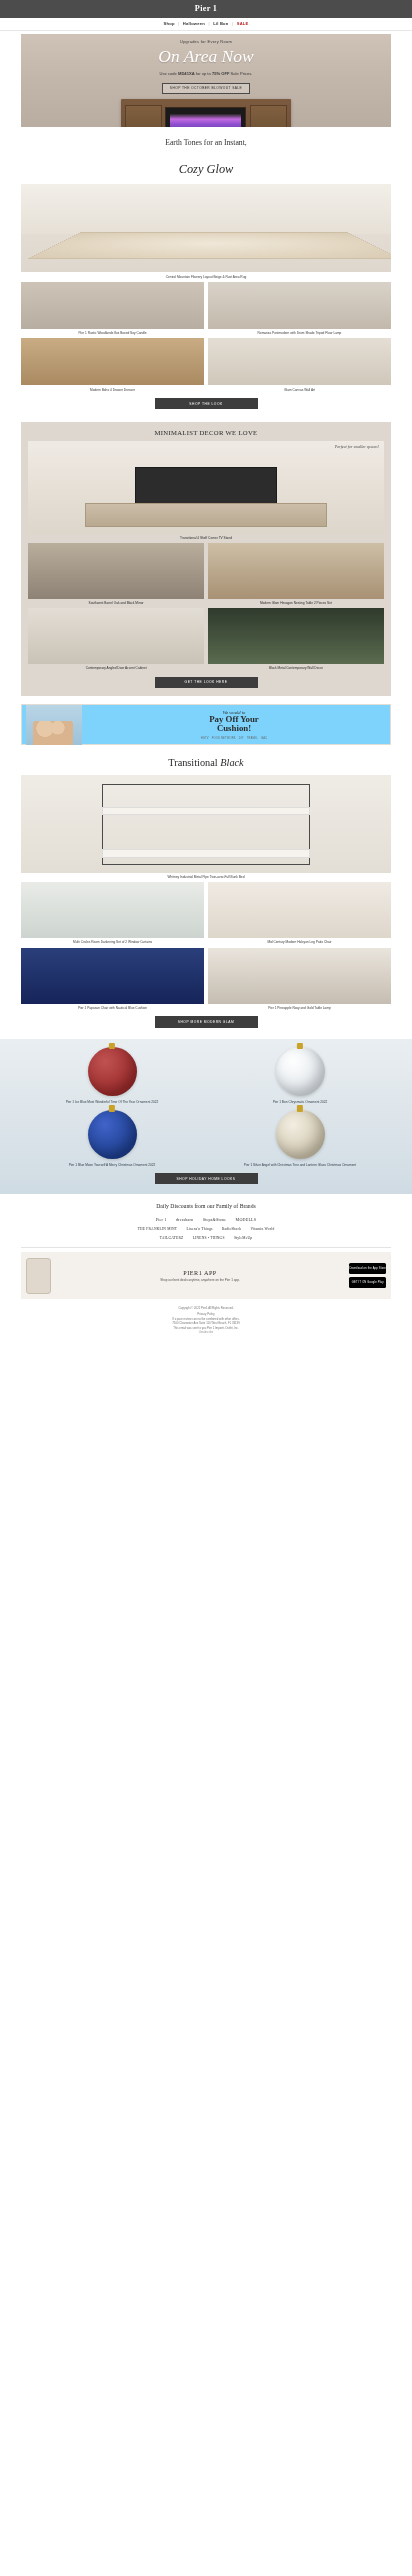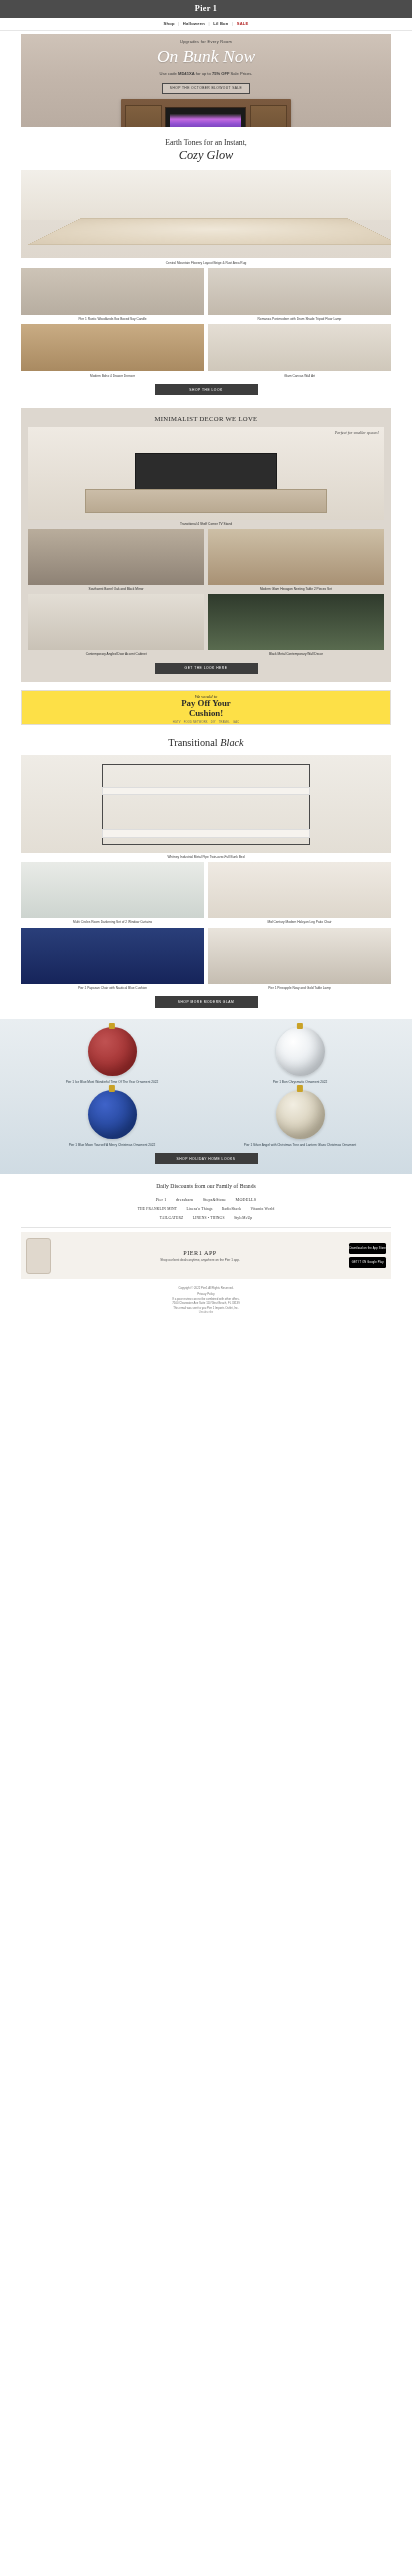--- a/index.html
+++ b/index.html
@@ -113,21 +113,21 @@
   .fireplace .door-l { left: 4.1px; }
   .fireplace .door-r { right: 4.1px; }
 
   
   .sect-title {
     text-align: center;
     padding: 11.3px 0 7.2px 0;
     font-family: "Liberation Serif", serif;
   }
   .sect-title .l1 { font-size: 7.7px; color: #2f2f2f; }
-  .sect-title .l2 { font-size: 12.4px; font-style: italic; margin-top: 1px; }
+  .sect-title .l2 { font-size: 12.4px; font-style: italic; margin-top: 15px; }
   .sect-title .one-line { font-size: 10.3px; }
   .sect-title .one-line i { font-style: italic; }
 
   
   .pad { padding: 0 20.6px; }
   .tile { position: relative; }
   .caption {
     font-size: 3.2px;
     text-align: center;
     color: #3a3a3a;
@@ -198,27 +198,26 @@
     position: absolute; right: 5.2px; top: 4.1px;
     font-family: "Liberation Serif", serif;
     font-style: italic;
     font-size: 4.1px; color: #4a4a4a; text-align: center; line-height: 1.2;
   }
   .min-cap { font-size: 3.2px; text-align: center; padding-top: 2.1px; }
 
   
   .ad {
     margin: 8.2px 20.6px 0 20.6px;
-    background: #fde047;
+    background: #7dd3fc;
     border: 0.5px solid #e2ddd4;
     display: flex;
-    height: 35px;
+    height: 41px;
     align-items: center;
     padding: 3.1px 4.1px;
-    flex-direction: column;
   }
   .ad .art {
     width: 56px; height: 40px;
     background: linear-gradient(180deg,#b9d5e6,#9cc2d8);
     position: relative; overflow: hidden;
   }
   .ad .art .fam {
     position:absolute; bottom:0; left:7.2px; width: 40px; height: 24px;
     background: radial-gradient(circle at 30% 30%, #e7c9a8 0 26%, transparent 27%),
                 radial-gradient(circle at 62% 28%, #e7c9a8 0 22%, transparent 23%);
@@ -317,21 +316,21 @@
     <a href="#">Halloween</a>
     <span class="sep">|</span>
     <a href="#">Lil Bon</a>
     <span class="sep">|</span>
     <a class="sale" href="#">SALE</a>
   </div>
 
   <div class="hero-wrap">
     <div class="hero">
       <div class="eyebrow">Upgrades for Every Room</div>
-      <div class="script">On Bunk Now</div>
+      <div class="script">On Area Now</div>
       <div class="promo">
         <span>Use code </span><b>MD41XA</b><span> for up to </span><b>75% OFF</b><span> Sale Prices.</span>
       </div>
       <div class="cta">SHOP THE OCTOBER BLOWOUT SALE</div>
       <div class="fireplace">
         <div class="door-l"></div>
         <div class="door-r"></div>
         <div class="panel">
           <div class="flames"></div>
         </div>

